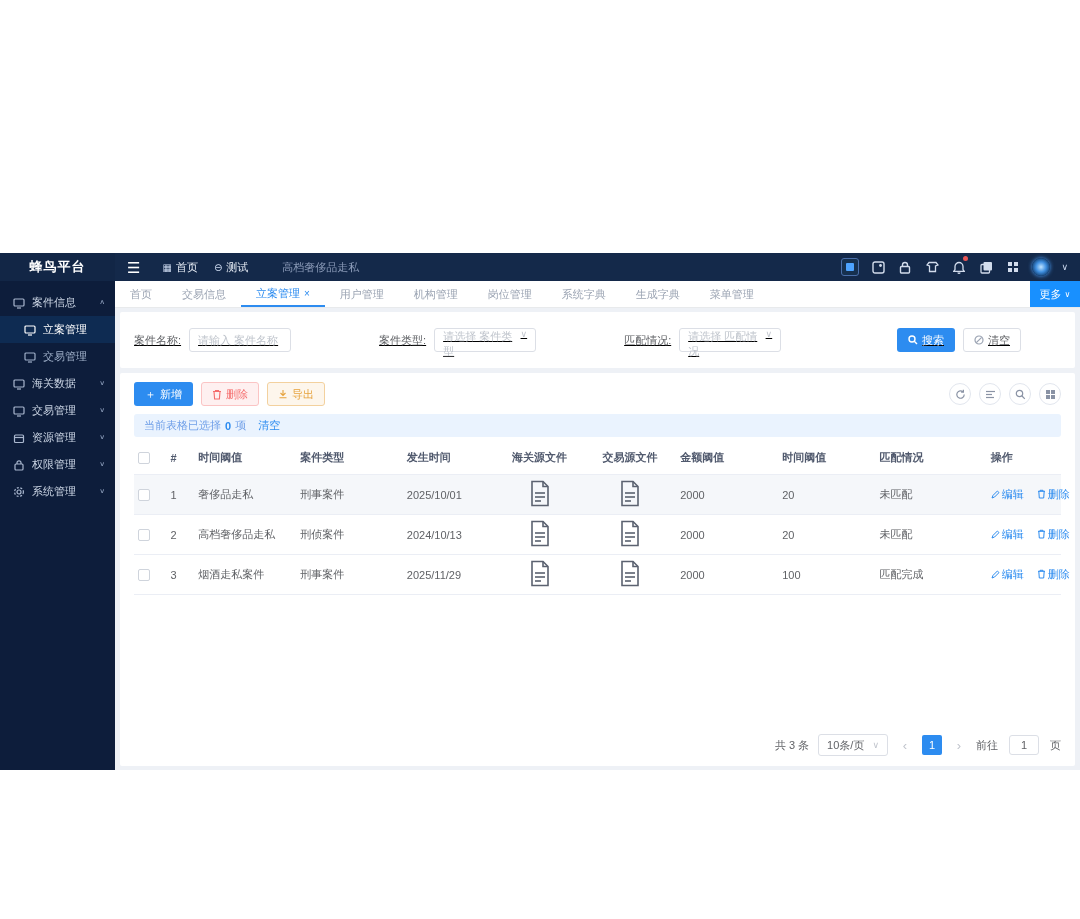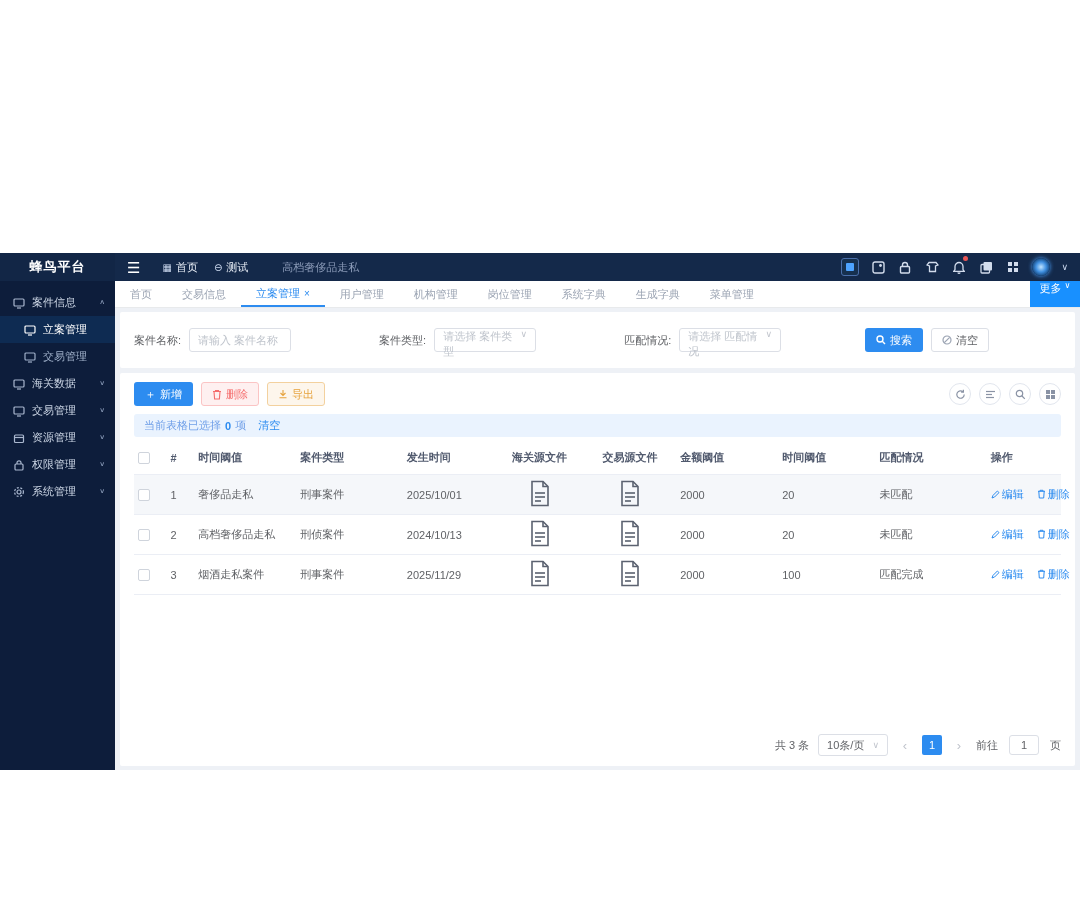--- a/index.html
+++ b/index.html
@@ -35,36 +35,36 @@
   .side-item.child.active { color:#fff; background:rgba(24,144,255,0.12); }
   .side-item.group { color:#cdd7e6; }
 
   .main { flex:1; display:flex; flex-direction:column; min-width:0; }
 
   
   .tabbar { height:27px; flex:0 0 27px; background:#fff; border-bottom:1px solid #e8eaec; display:flex; align-items:stretch; }
   .tab { font-size:11px; color:#9aa3b2; padding:0 15px; display:flex; align-items:center; gap:4px; cursor:pointer; white-space:nowrap; }
   .tab.active { color:#2d8cf0; border-bottom:2px solid #2d8cf0; }
   .tab .tab-close { font-size:10px; }
-  .more-btn { margin-left:auto; background:#1890ff; color:#fff; font-size:11px; width:50px; display:flex; justify-content:center; gap:3px; cursor:pointer; }
+  .more-btn { margin-left:auto; background:#1890ff; color:#fff; font-size:11px; width:50px; display:flex; align-items:center; justify-content:center; gap:3px; cursor:pointer; }
   .more-btn .caret2 { font-size:8px; }
 
   
   .content { flex:1; padding:4px 5px; display:flex; flex-direction:column; min-height:0; background:#eef1f6; }
   .card { background:#fff; border-radius:2px; }
 
-  .filter-card { height:56px; flex:0 0 56px; margin-bottom:5px; display:flex; align-items:center; padding:0 14px; }
+  .filter-card { height:56px; flex:0 0 56px; margin-bottom:5px; display:flex; align-items:center; padding:0 14px;text-decoration:underline; }
   .f-item { display:flex; align-items:center; }
   .f-label { font-size:11px; color:#606266; margin-right:8px; white-space:nowrap; }
   .f-input, .f-select { width:102px; height:24px; border:1px solid #dcdfe6; border-radius:3px; font-size:11px; padding:0 8px; color:#606266; background:#fff; }
   .f-input::placeholder { color:#bfc4cc; }
   .f-select { display:flex; justify-content:space-between; color:#bfc4cc; cursor:pointer; }
   .f-select .sel-caret { color:#c0c4cc; font-size:9px; }
   .f-gap1 { width:88px; } .f-gap2 { width:88px; }
-  .f-btns { margin-left:auto; margin-right:72px; display:flex; gap:8px; }
+  .f-btns { margin-left:auto; margin-right:40px; display:flex; gap:8px; }
   .btn { height:24px; border-radius:3px; font-size:11px; display:inline-flex; align-items:center; gap:4px; padding:0 10px; cursor:pointer; border:1px solid transparent; white-space:nowrap; }
   .btn-search { background:#2d8cf0; color:#fff; }
   .btn-plain { background:#fff; color:#606266; border-color:#dcdfe6; }
 
   .table-card { flex:1; display:flex; flex-direction:column; padding:9px 14px 10px; min-height:0; }
   .tbl-toolbar { display:flex; align-items:center; flex:0 0 auto; }
   .tbl-btns { display:flex; gap:8px; }
   .btn-add { background:#2d8cf0; color:#fff; }
   .btn-del { background:#fef0f0; color:#f56c6c; border-color:#fbc4c4; }
   .btn-exp { background:#fdf6ec; color:#e6a23c; border-color:#f3d19e; }

